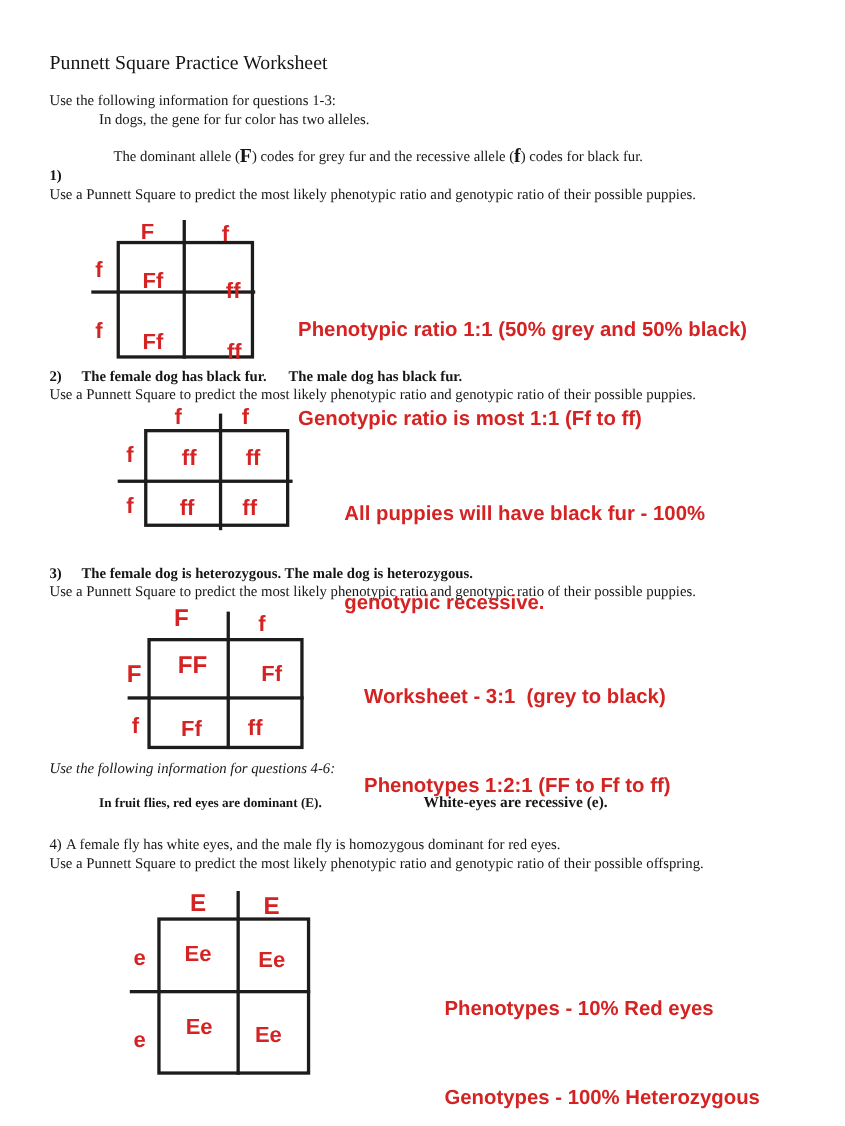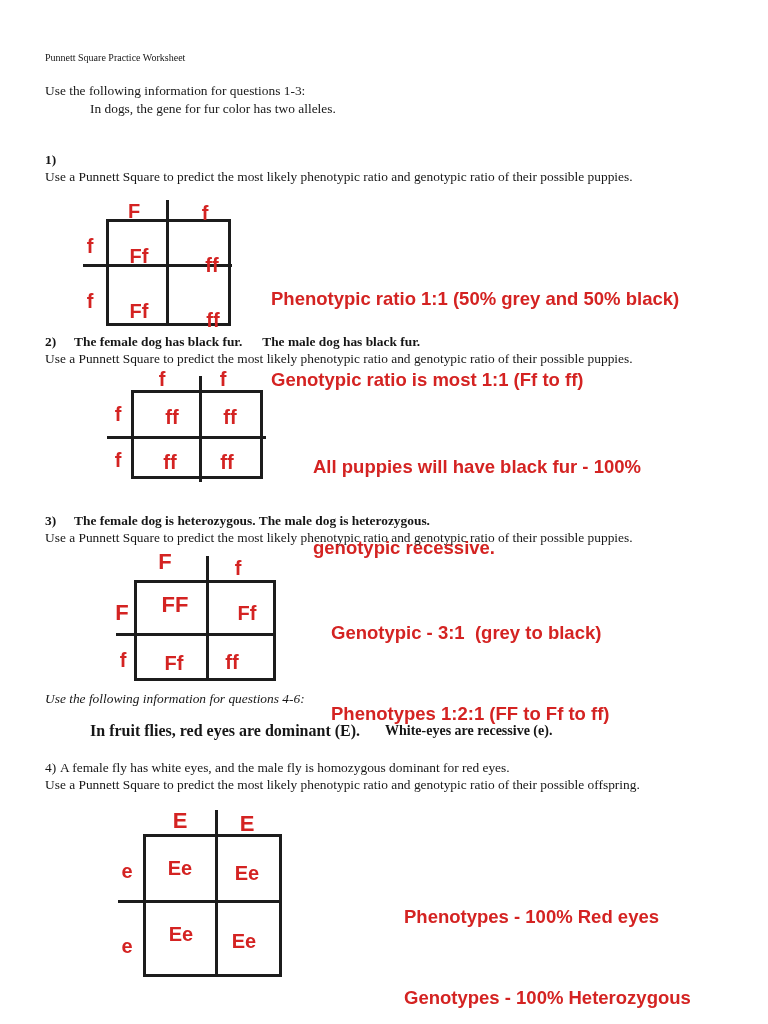--- a/index.html
+++ b/index.html
@@ -21,26 +21,29 @@
   .plab, .pcell { position:absolute; transform:translateX(-50%);
     color:var(--red); font-family:"Liberation Sans", sans-serif;
     font-weight:bold; font-size:20px; line-height:20px; white-space:pre; }
   .plab.lg, .pcell.lg { font-size:22px; }
 </style>
 </head>
 <body>
 
 <div class="page">
 
-  <div class="tline" style="left:45px; top:49px; font-size:10px;">Punnett Square Practice Worksheet</div>
+  <div class="tline" style="left:45px; top:49px; font-size:18px;">Punnett Square Practice Worksheet</div>
 
   <div class="tline" style="left:45px; top:82px;">Use the following information for questions 1-3:</div>
 
   <div class="tline" style="left:90px; top:100px;">In dogs, the gene for fur color has two alleles.</div>
 
+  <div class="tline" style="left:90px; top:116px;">
+    <span>The dominant allele (</span><span class="big-allele">F</span><span>) codes for grey fur and the recessive allele (</span><span class="big-allele">f</span><span>) codes for black fur.</span>
+  </div>
 
   <div class="tline bold" style="left:45px; top:151px;">1)</div>
   <div class="tline" style="left:45px; top:168px;">Use a Punnett Square to predict the most likely phenotypic ratio and genotypic ratio of their possible puppies.</div>
 
   <div>
     <div class="psq-box" style="left:106px; top:219px; width:125px; height:107px;"></div>
     <div class="psq-v" style="left:166px; top:200px; height:126px;"></div>
     <div class="psq-h" style="left:83px; top:264px; width:149px;"></div>
     <div class="plab" style="left:134px; top:201px;">F</div>
     <div class="plab" style="left:205px; top:203px;">f</div>
@@ -92,26 +95,26 @@
     <div class="plab" style="left:238px; top:558px;">f</div>
     <div class="plab lg" style="left:122px; top:603px;">F</div>
     <div class="plab" style="left:123px; top:650px;">f</div>
     <div class="pcell lg" style="left:175px; top:595px;">FF</div>
     <div class="pcell" style="left:247px; top:603px;">Ff</div>
     <div class="pcell" style="left:174px; top:653px;">Ff</div>
     <div class="pcell" style="left:232px; top:652px;">ff</div>
   </div>
 
   <div class="answer" style="left:331px; top:565px;">
-    <div>Genotypic - 3:1  (grey to black)</div>
+    <div>Worksheet - 3:1  (grey to black)</div>
     <div>Phenotypes 1:2:1 (FF to Ff to ff)</div>
   </div>
 
   <div class="tline" style="left:45px; top:690px;font-style:italic;">Use the following information for questions 4-6:</div>
-  <div class="tline bold" style="left:90px; top:722px; font-size:16px;">In fruit flies, red eyes are dominant (E).</div>
+  <div class="tline bold" style="left:90px; top:722px; font-size:12px;">In fruit flies, red eyes are dominant (E).</div>
   <div class="tline bold" style="left:385px; top:722px; font-size:14px;">White-eyes are recessive (e).</div>
 
   <div class="tline" style="left:45px; top:759px;">4)</div>
   <div class="tline" style="left:60px; top:759px;">A female fly has white eyes, and the male fly is homozygous dominant for red eyes.</div>
   <div class="tline" style="left:45px; top:776px;">Use a Punnett Square to predict the most likely phenotypic ratio and genotypic ratio of their possible offspring.</div>
 
   <div>
     <div class="psq-box" style="left:143px; top:834px; width:139px; height:143px;"></div>
     <div class="psq-v" style="left:215px; top:810px; height:167px;"></div>
     <div class="psq-h" style="left:118px; top:900px; width:164px;"></div>
@@ -119,18 +122,18 @@
     <div class="plab lg" style="left:247px; top:814px;">E</div>
     <div class="plab" style="left:127px; top:861px;">e</div>
     <div class="plab" style="left:127px; top:936px;">e</div>
     <div class="pcell" style="left:180px; top:858px;">Ee</div>
     <div class="pcell" style="left:247px; top:863px;">Ee</div>
     <div class="pcell" style="left:181px; top:924px;">Ee</div>
     <div class="pcell" style="left:244px; top:931px;">Ee</div>
   </div>
 
   <div class="answer" style="left:404px; top:849px;">
-    <div>Phenotypes - 100% Red eyes</div>
+    <div>Phenotypes - 10% Red eyes</div>
     <div>Genotypes - 100% Heterozygous</div>
     
   </div>
 
 </div>
 
 </body></html>

